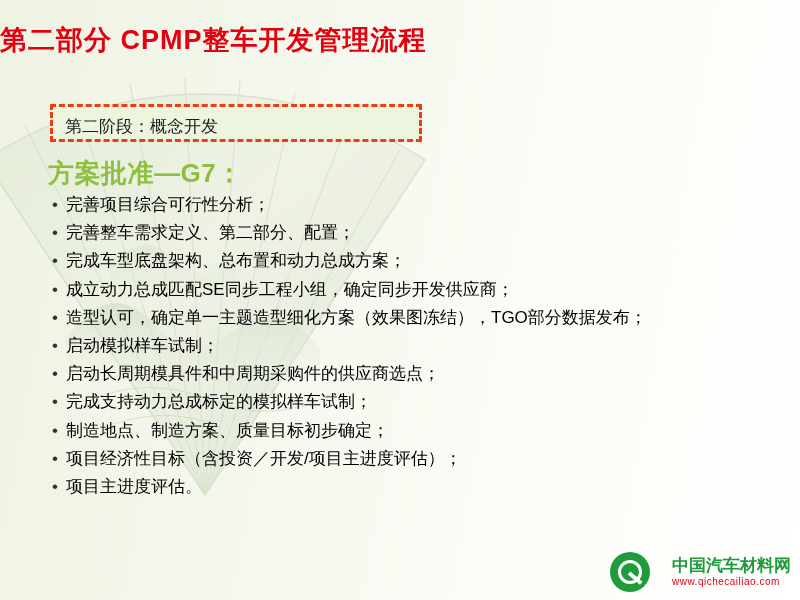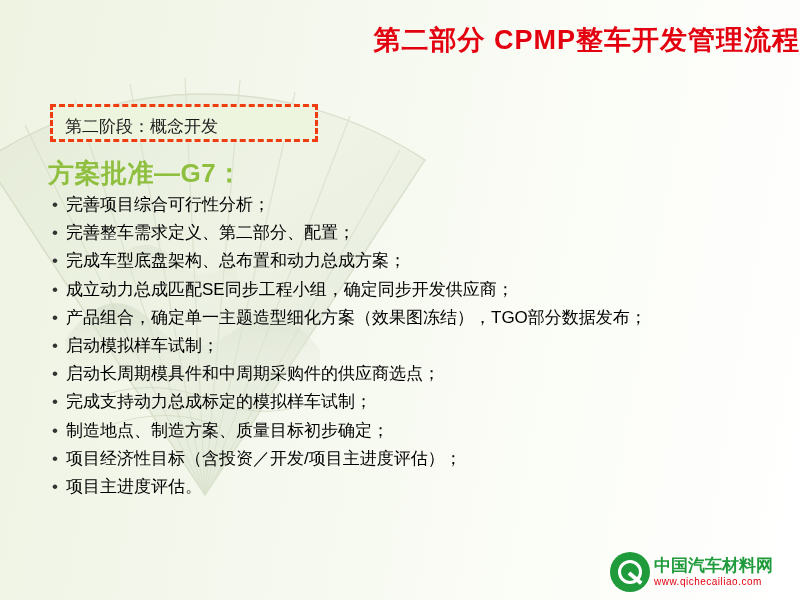--- a/index.html
+++ b/index.html
@@ -41,32 +41,32 @@
   .bg-tint {
     position: absolute;
     inset: 0;
     background: linear-gradient(100deg, #eef3e2 0%, #f5f8ee 38%, #fbfdf7 70%, #ffffff 100%);
   }
   .title {
     position: absolute;
     left: 0;
     top: 22px;
     width: 800px;
-    text-align: right;
+    text-align: left;
     color: #e3000f;
     font-size: 27px;
     font-weight: bold;
     letter-spacing: 1px;
     white-space: nowrap;
   }
   .stage-box {
     position: absolute;
     left: 50px;
     top: 104px;
-    width: 268px;
+    width: 372px;
     height: 38px;
     border: 3px dashed #ef3c11;
     background: #eef5df;
     box-sizing: border-box;
     padding-left: 13px;
   }
   .stage-box-label {
     position: absolute;
     left: 12px;
     top: 8px;
@@ -144,21 +144,21 @@
     position: absolute;
     left: 19px;
     top: 19px;
     width: 16px;
     height: 4px;
     background: #ffffff;
     transform: rotate(40deg);
     transform-origin: left center;
   }
   .logo-text {
-    margin-left: 4px;
+    margin-left: 22px;
     display: flex;
     flex-direction: column;
     justify-content: center;
   }
   .logo-cn {
     font-size: 17px;
     color: #1f9b3c;
     font-weight: bold;
     white-space: nowrap;
     line-height: 1.1;
@@ -236,21 +236,21 @@
     <div class="bullet">
       <span class="dot">•</span>
       <span class="txt">完成车型底盘架构、总布置和动力总成方案；</span>
     </div>
     <div class="bullet">
       <span class="dot">•</span>
       <span class="txt">成立动力总成匹配SE同步工程小组，确定同步开发供应商；</span>
     </div>
     <div class="bullet">
       <span class="dot">•</span>
-      <span class="txt">产品组合，确定单一主题造型细化方案（效果图冻结），TGO部分数据发布；</span>
+      <span class="txt">造型认可，确定单一主题造型细化方案（效果图冻结），TGO部分数据发布；</span>
     </div>
     <div class="bullet">
       <span class="dot">•</span>
       <span class="txt">启动模拟样车试制；</span>
     </div>
     <div class="bullet">
       <span class="dot">•</span>
       <span class="txt">启动长周期模具件和中周期采购件的供应商选点；</span>
     </div>
     <div class="bullet">

